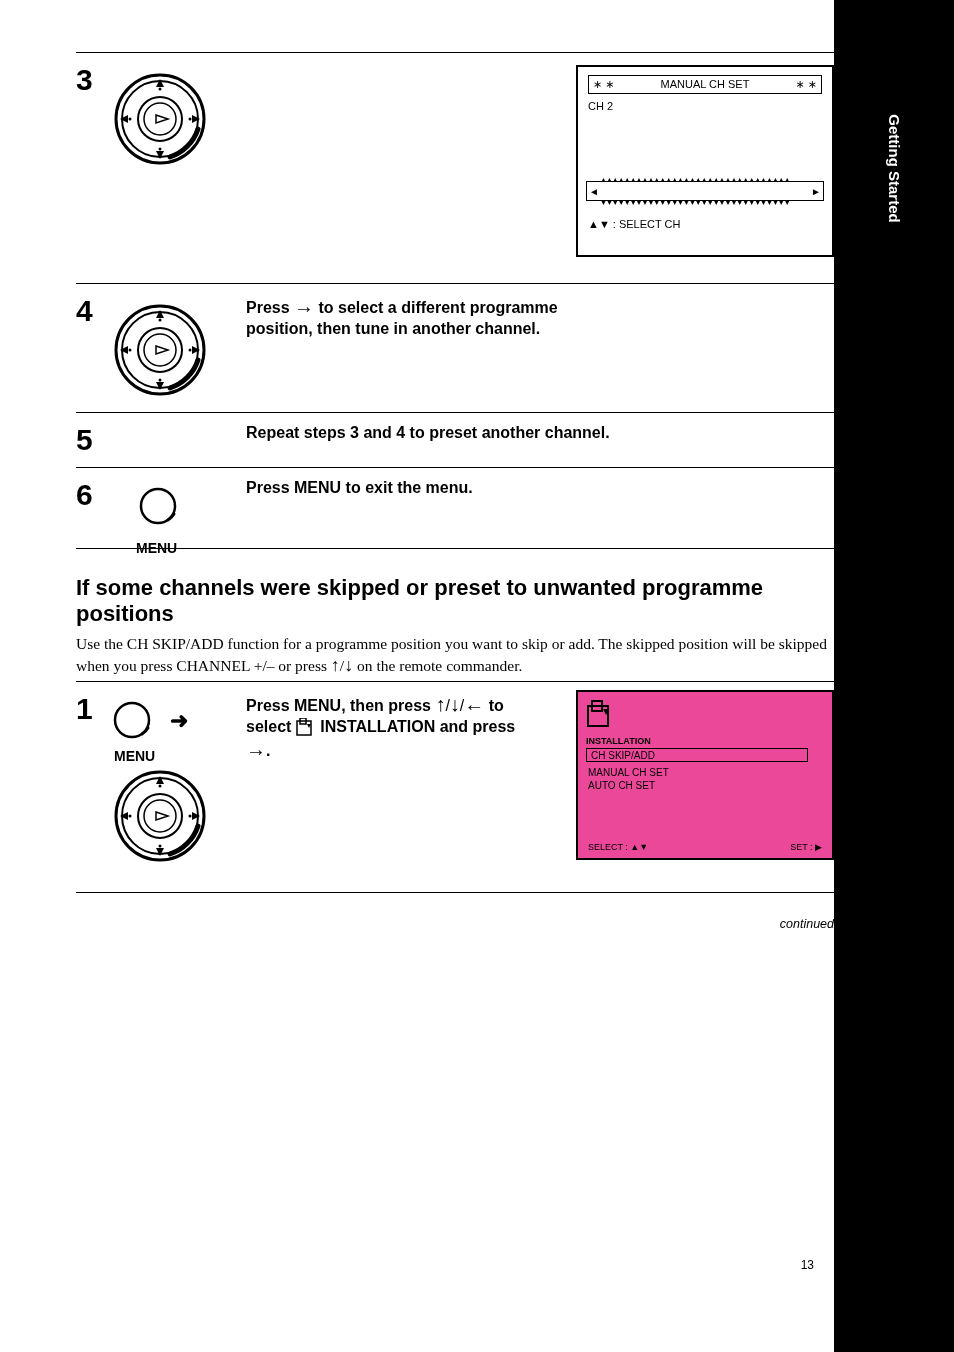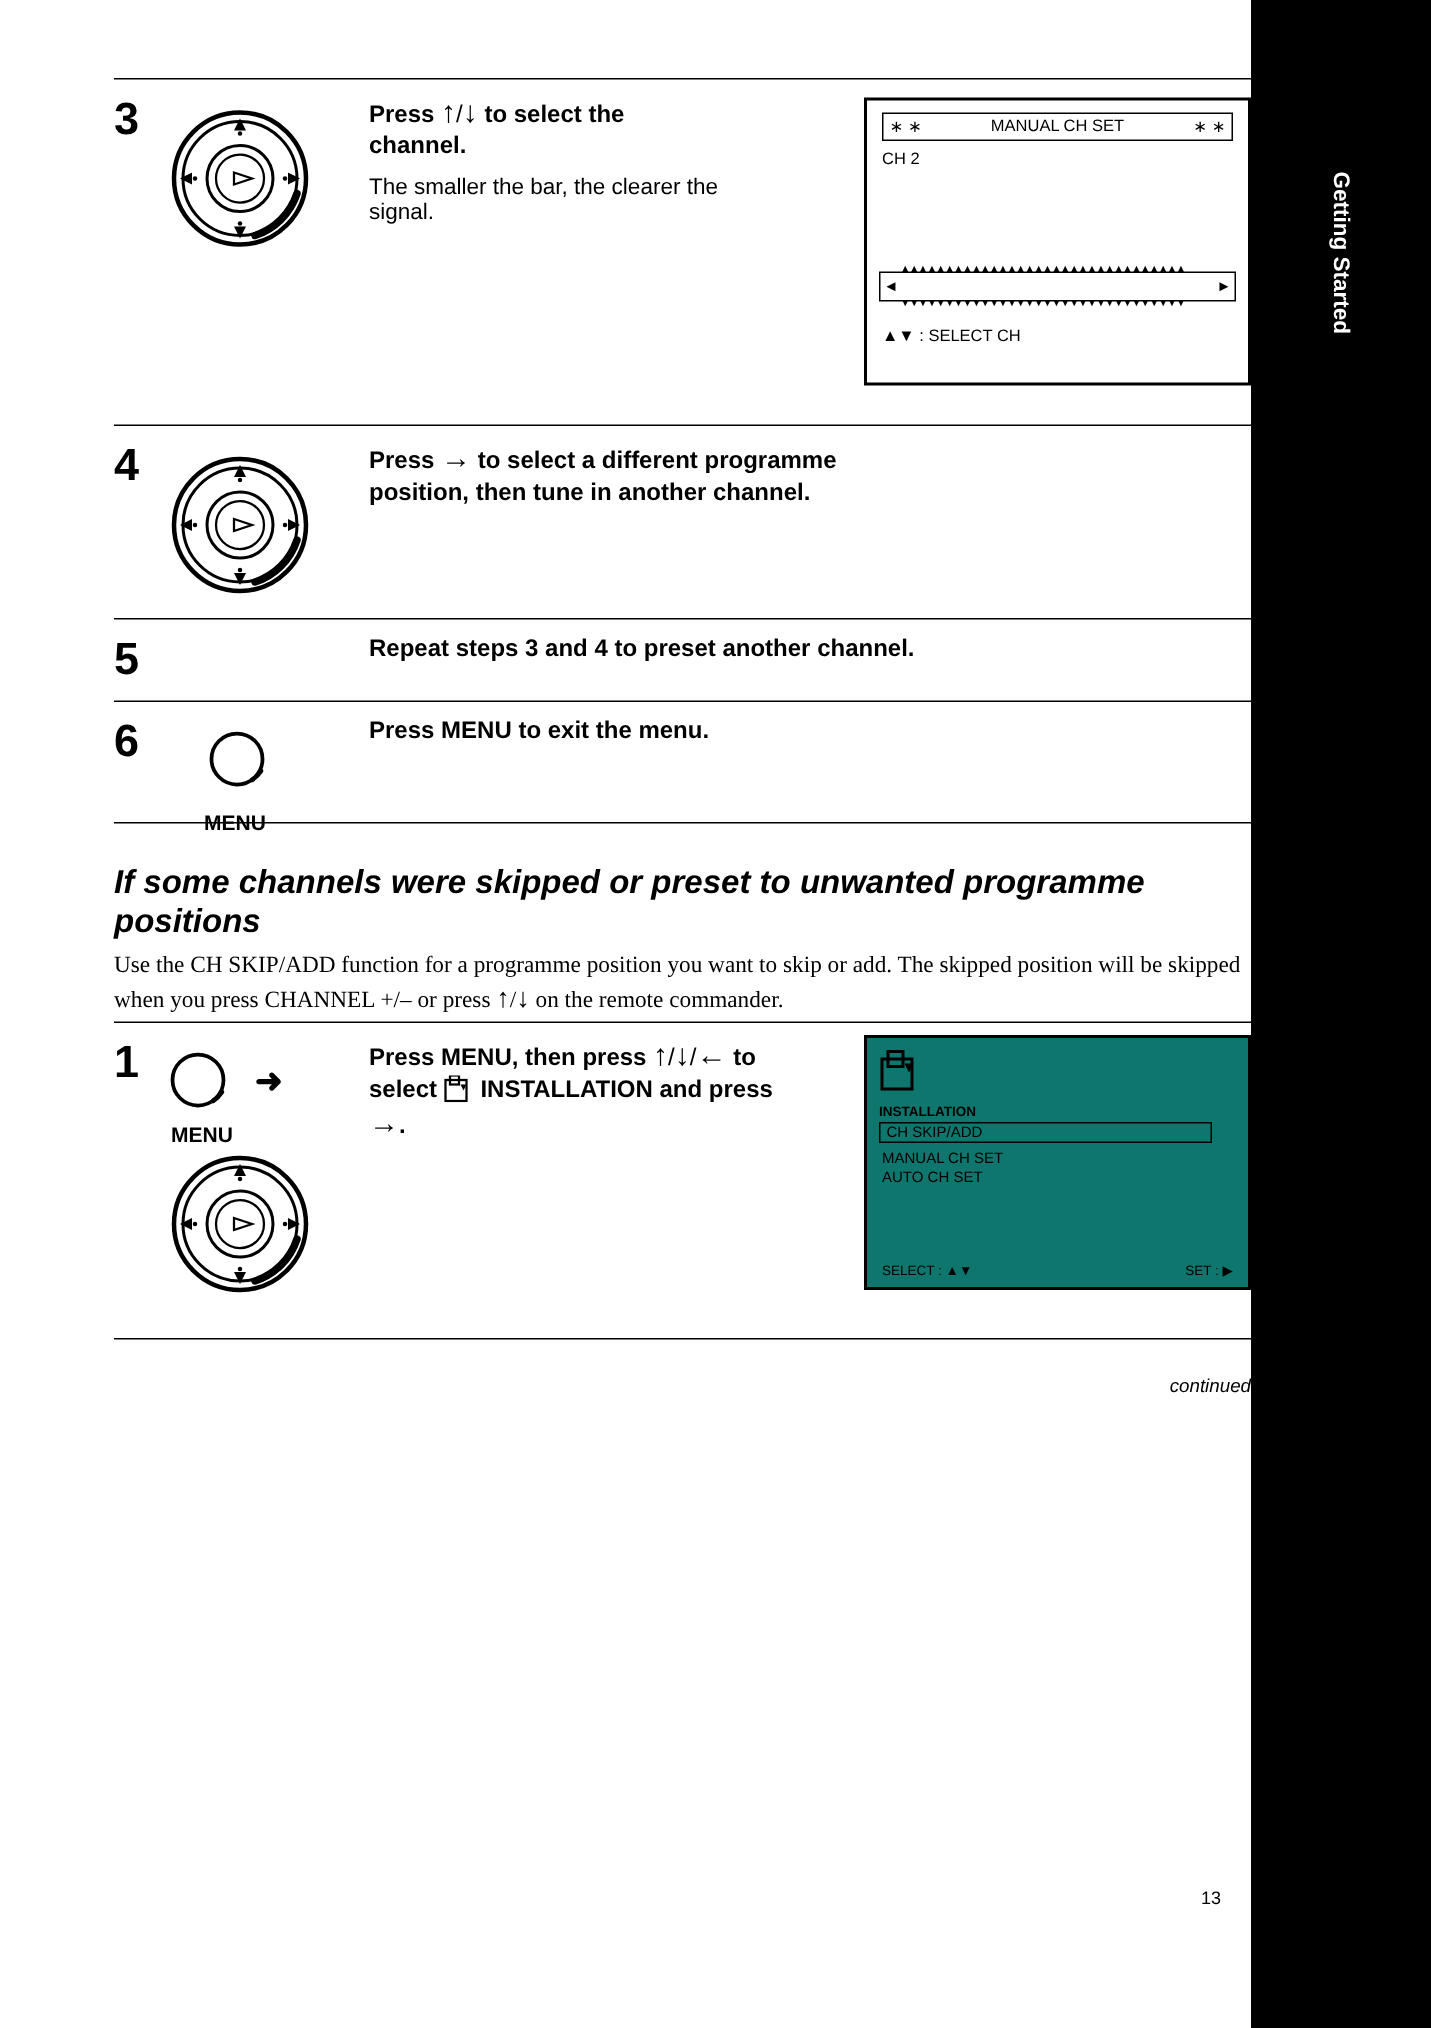--- a/index.html
+++ b/index.html
@@ -11,21 +11,21 @@
   .hr { border: 0; border-top: 1.5px solid #000; margin: 0; }
   .step { position: relative; padding: 10px 0 10px 0; }
   .stepnum { position: absolute; left: 0; top: 10px; font-size: 30px; font-weight: bold; }
   .stepbody { margin-left: 170px; }
   .steptext { font-size: 16px; line-height: 1.25; }
   .steptext b { font-weight: bold; }
   .seltext { font-size: 15px; margin-top: 4px; }
   .dpad-svg { position: absolute; left: 36px; top: 18px; }
   .circle-svg { position: absolute; left: 62px; top: 18px; }
   .screen-box { position: absolute; right: 0; top: 12px; width: 258px; height: 192px; border: 2px solid #000; background: #fff; font-size: 11px; }
-  .screen-box-small { position: absolute; right: 0; top: 8px; width: 258px; height: 170px; border: 2px solid #000; background: #0f766e; font-size: 11px; }
+  .screen-box-small { position: absolute; right: 0; top: 8px; width: 258px; height: 170px; border: 2px solid #000; background: #ec4899; font-size: 11px; }
   .inner-title { margin: 8px 10px 0 10px; border: 1px solid #000; padding: 2px 4px; display:flex; justify-content:space-between; font-weight: normal; }
   .screen-label { margin: 6px 10px 0 10px; }
   .scrollbar-row { margin: 64px 8px 0 8px; }
   .scrollbar { border: 1px solid #000; height: 20px; position: relative; display:flex; align-items:center; }
   .scroll-arrow { width: 14px; text-align:center; font-size: 10px; }
   .scroll-mid { flex:1; position: relative; }
   .screen-foot { margin: 12px 10px 0 10px; font-size: 11px; }
   .section-title { font-size: 22px; font-weight: bold; margin: 26px 0 6px 0; }
   .para { font-size: 15.5px; line-height: 1.28; margin-bottom: 4px; font-family: Liberation Serif, serif; }
   .menu-label { position:absolute; left:60px; top:72px; font-size:14px; font-weight:bold; }
@@ -65,29 +65,20 @@
         <polygon points="48,88 44,80 52,80" fill="#000"></polygon>
         <polygon points="8,48 16,44 16,52" fill="#000"></polygon>
         <polygon points="88,48 80,44 80,52" fill="#000"></polygon>
         <circle cx="48" cy="18" r="1.5" fill="#000"></circle>
         <circle cx="48" cy="78" r="1.5" fill="#000"></circle>
         <circle cx="18" cy="48" r="1.5" fill="#000"></circle>
         <circle cx="78" cy="48" r="1.5" fill="#000"></circle>
         <path d="M 58 86 a 44 44 0 0 0 28 -28" fill="none" stroke="#000" stroke-width="5" stroke-linecap="round"></path>
       </svg>
 
-      <div class="stepbody">
-        <div class="steptext">
-          <b><span>Press </span></b>
-          <span style="font-size:20px;">↑</span>/<span style="font-size:20px;">↓</span>
-          <b><span> to select the</span></b><br>
-          <b><span>channel.</span></b>
-        </div>
-        <div class="seltext" style="width:280px;margin-top:8px;">The smaller the bar, the clearer the signal.</div>
-      </div>
 
       <div class="screen-box">
         <div class="inner-title">
           <span>∗ ∗</span>
           <span>MANUAL CH SET</span>
           <span>∗ ∗</span>
         </div>
         <div class="screen-label">CH     2</div>
         <div class="scrollbar-row">
           <div style="display:flex; margin-bottom:-2px;">
@@ -154,21 +145,21 @@
       </svg>
       <div class="menu-label">MENU</div>
       <div class="stepbody">
         <div class="steptext">
           <b><span>Press MENU to exit the menu.</span></b>
         </div>
       </div>
     </div>
     <hr class="hr">
 
-    <div class="section-title" style="line-height:1.2;font-style:italic;">If some channels were skipped or preset to unwanted programme positions</div>
+    <div class="section-title" style="line-height:1.2;">If some channels were skipped or preset to unwanted programme positions</div>
     <div class="para">
       <span>Use the CH SKIP/ADD function for a programme position you want to skip or add. The skipped position will be skipped when you press CHANNEL +/– or press </span>
       <span style="font-size:18px;">↑</span>/<span style="font-size:18px;">↓</span>
       <span> on the remote commander.</span>
     </div>
 
     <hr class="hr">
     <div class="step" style="min-height:210px;">
       <div class="stepnum">1</div>
 

